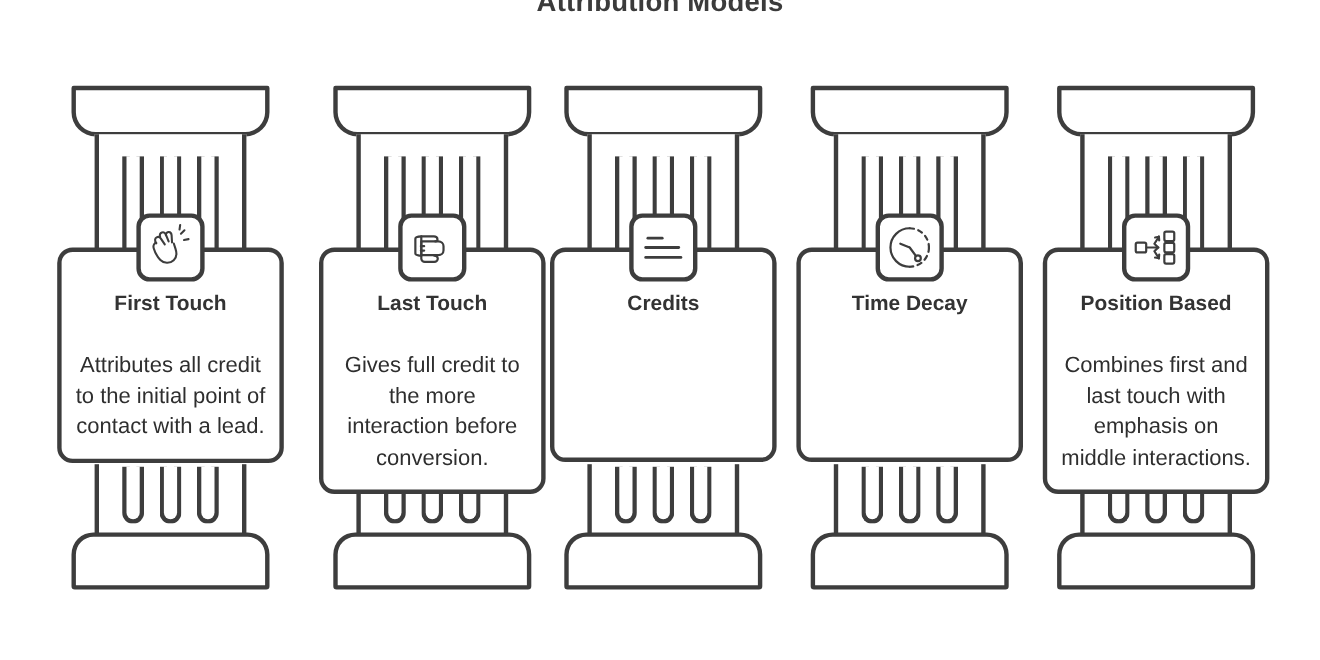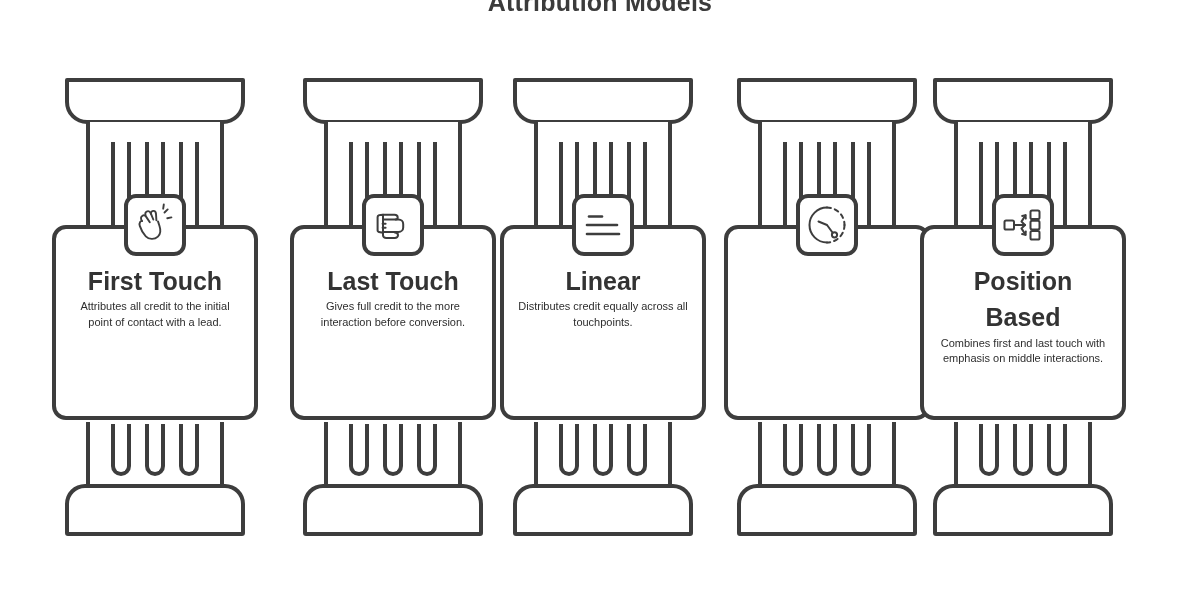--- a/index.html
+++ b/index.html
@@ -111,28 +111,28 @@
     top: 147px;
     width: 206px;
     border: 4px solid #3d3d3d;
     border-radius: 14px;
     background: #fff;
     z-index: 3;
     padding: 34px 12px 14px;
     text-align: center;
   }
   .card-title {
-    font-size: 25px;
+    font-size: 19px;
     font-weight: bold;
     color: #333;
     line-height: 1.45;
-    margin-bottom: 0;
+    margin-bottom: 27px;
   }
   .card-desc {
-    font-size: 11px;
+    font-size: 20px;
     color: #2e2e2e;
     line-height: 1.42;
   }
 </style>
 </head>
 <body>
 
 <div id="stage">
 
   <div class="title">Attribution Models</div>
@@ -219,22 +219,21 @@
     <div class="shaft-bottom" style="top:344px">
         <div class="flutes bottom">
       <span class="flute"></span>
       <span class="flute"></span>
       <span class="flute"></span>
     </div>
       </div>
     <div class="base" style="top:406px"></div>
 
     <div class="text-card" style="min-height:195px">
-      <div class="card-title">Linear</div>
-      <div class="card-desc">Distributes credit equally across all touchpoints.</div>
+      <div class="card-title">Credits</div>
     </div>
 
     <div class="icon-card">
       <span>
     <svg width="44" height="44" viewBox="0 0 44 44" fill="none" stroke="#3d3d3d" stroke-width="2.6" stroke-linecap="round">
       <path d="M8 13.5h13"></path>
       <path d="M6 22h30"></path>
       <path d="M6 31h32"></path>
     </svg>
         </span>
@@ -252,35 +251,36 @@
     <div class="shaft-bottom" style="top:344px">
         <div class="flutes bottom">
       <span class="flute"></span>
       <span class="flute"></span>
       <span class="flute"></span>
     </div>
       </div>
     <div class="base" style="top:406px"></div>
 
     <div class="text-card" style="min-height:195px">
+      <div class="card-title">Time Decay</div>
     </div>
 
     <div class="icon-card">
       <span>
     <svg width="44" height="44" viewBox="0 0 44 44" fill="none" stroke="#3d3d3d" stroke-width="2" stroke-linecap="round" stroke-linejoin="round">
       <path d="M22 4.5a17.5 17.5 0 0 1 17.5 17.5" stroke-dasharray="4 4"></path>
       <path d="M39.5 22A17.5 17.5 0 0 1 22 39.5" stroke-dasharray="4 4"></path>
       <path d="M22 39.5A17.5 17.5 0 0 1 4.5 22A17.5 17.5 0 0 1 22 4.5"></path>
       <path d="M22 22l-8.5-3.5M22 22l5.5 7.5"></path>
       <circle cx="29.5" cy="31.8" r="2.6"></circle>
     </svg>
         </span>
     </div>
   </div>
-    <div class="pillar" style="left: 933px;">
+    <div class="pillar" style="left: 961px;">
     <div class="capital"></div>
     <div class="shaft-top">
         <div class="flutes top">
       <span class="flute"></span>
       <span class="flute"></span>
       <span class="flute"></span>
     </div>
       </div>
     <div class="shaft-bottom" style="top:344px">
         <div class="flutes bottom">

